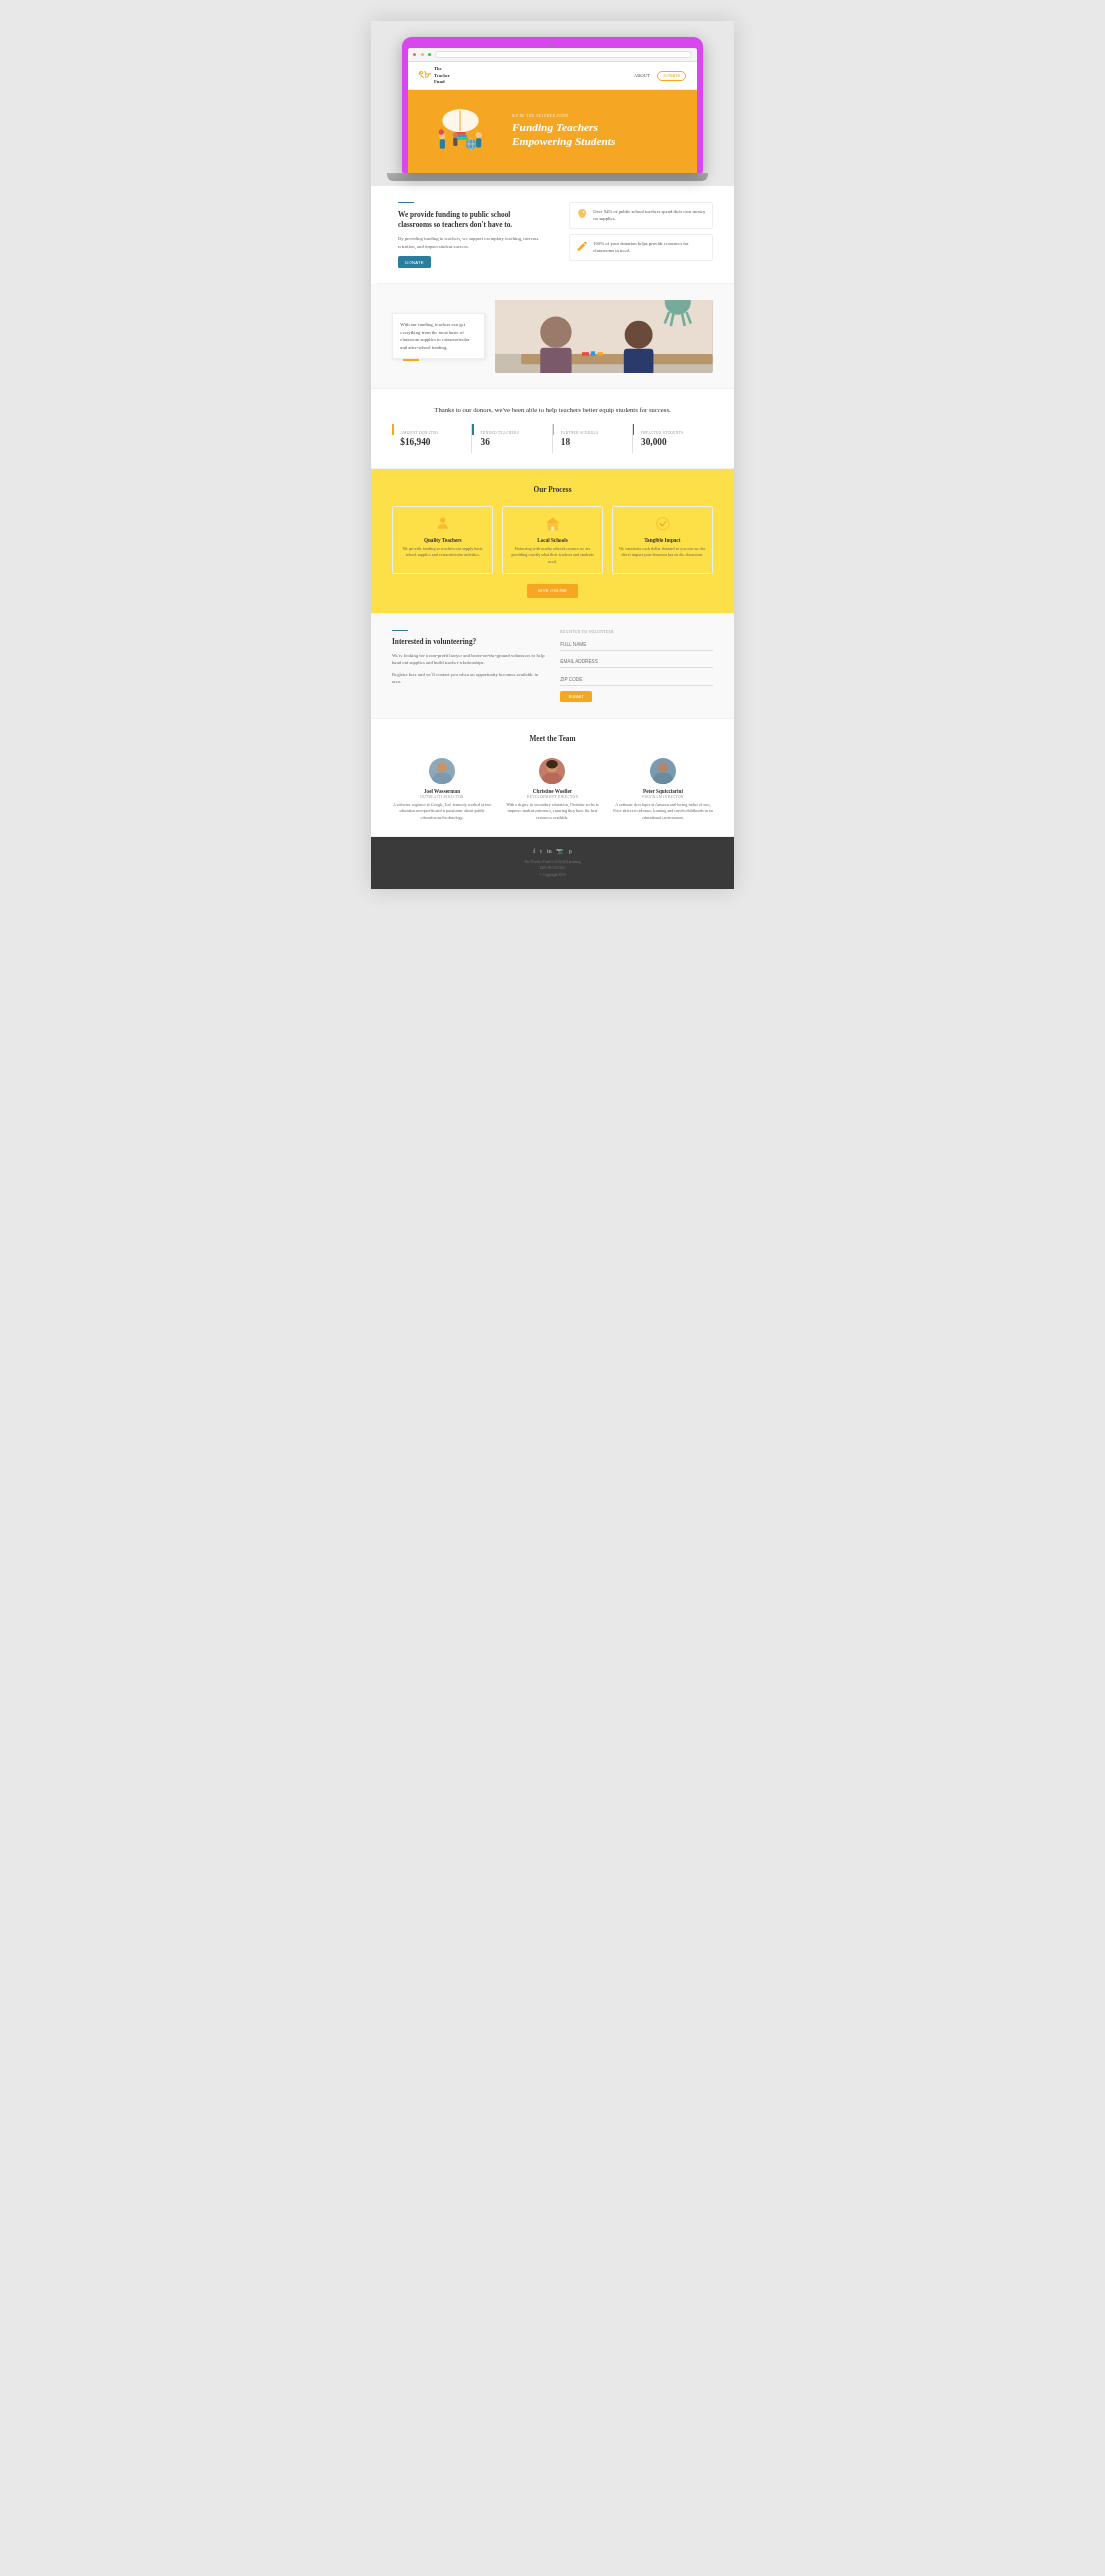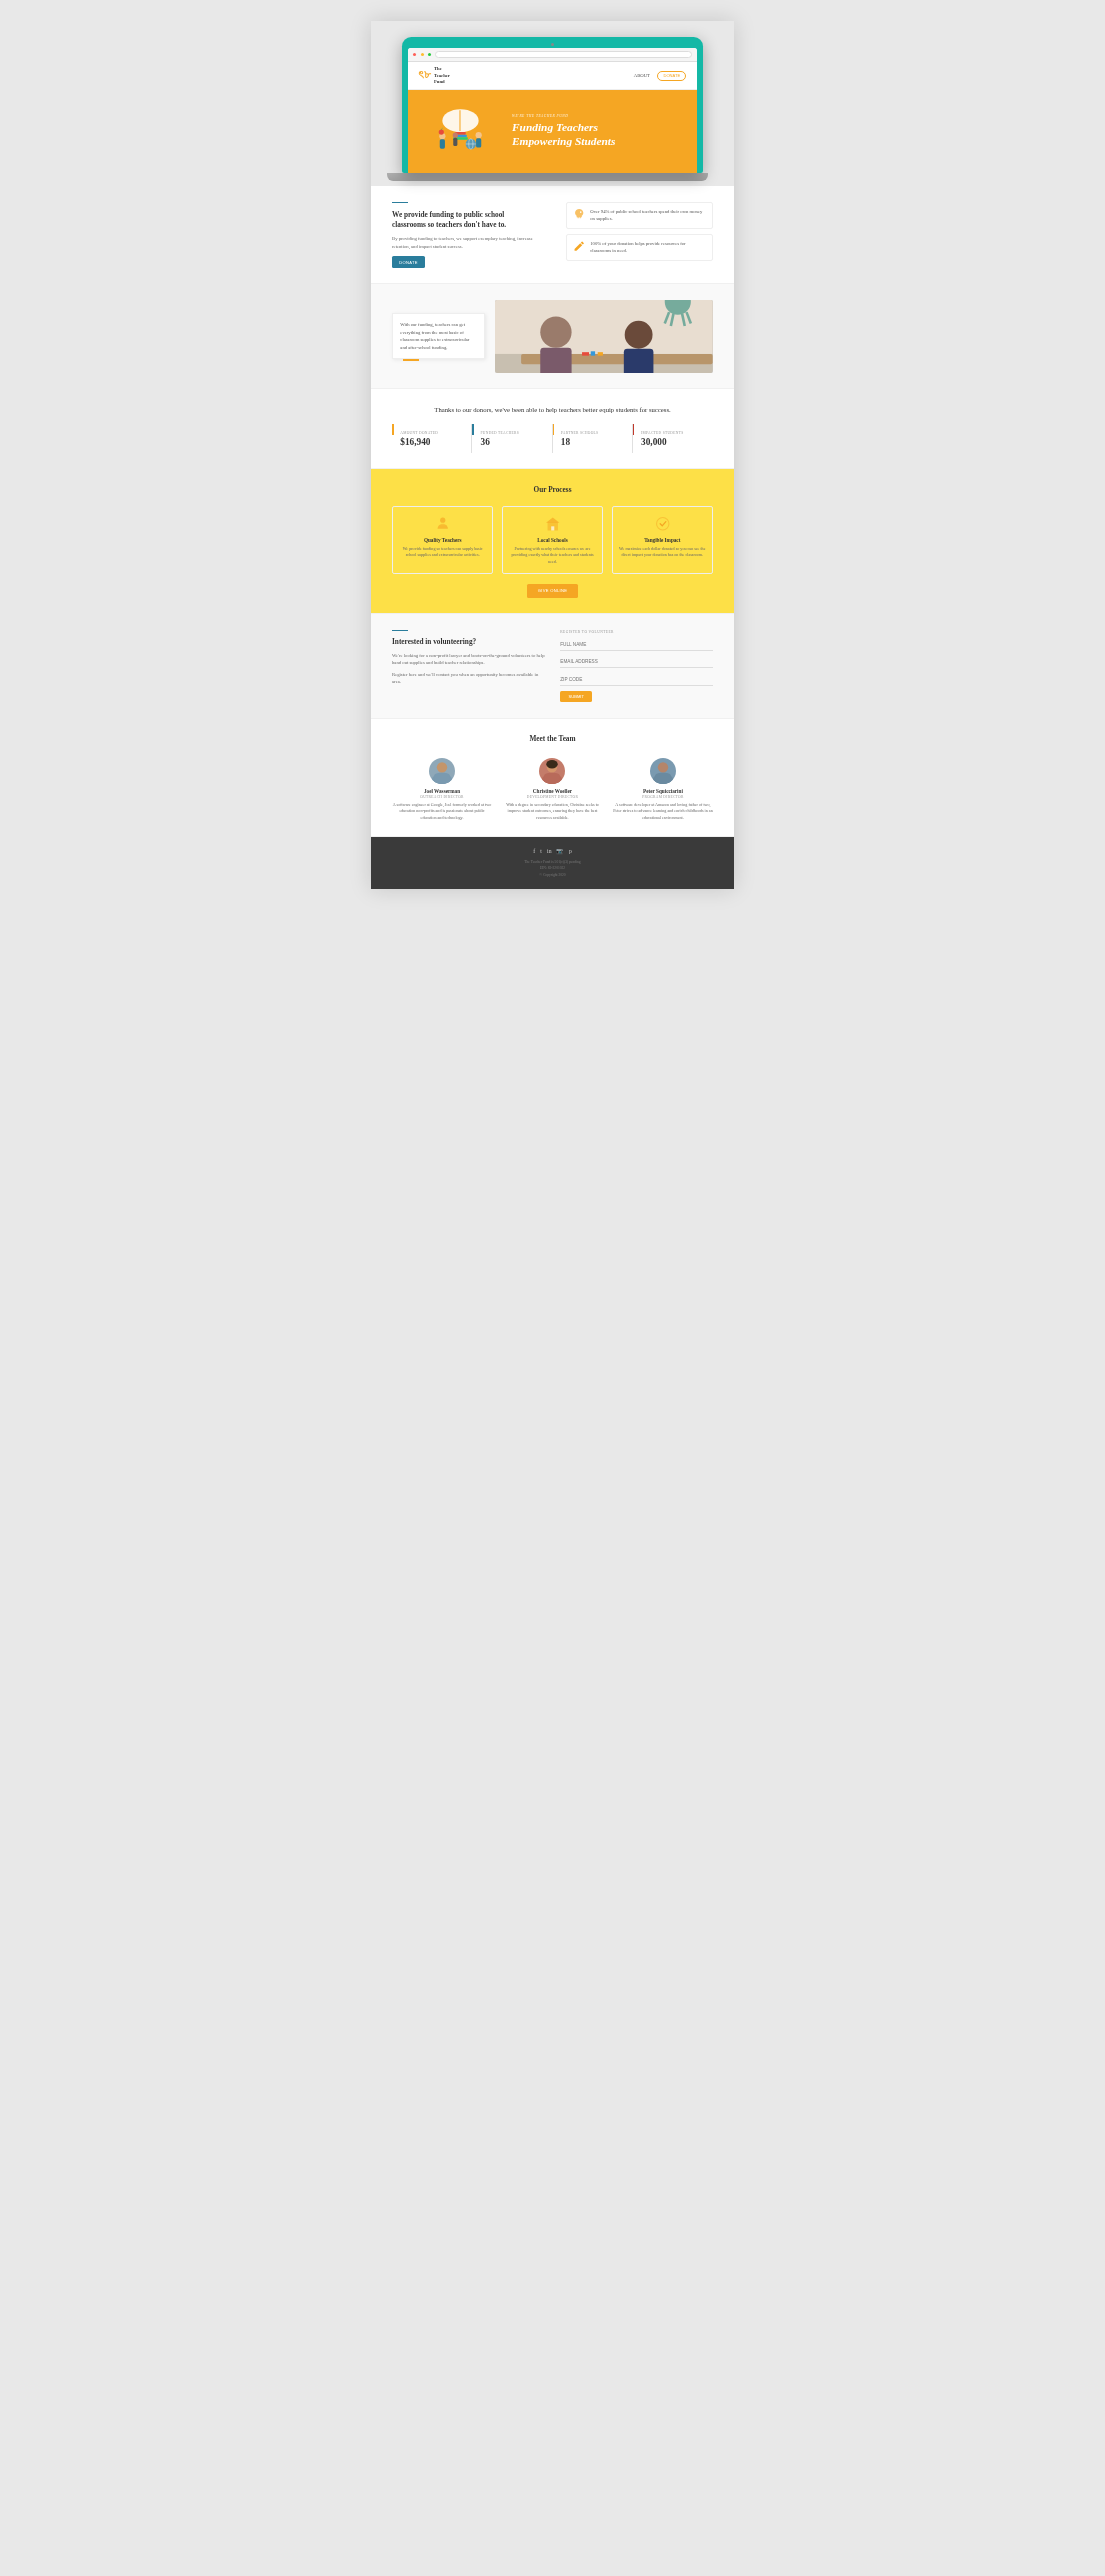--- a/index.html
+++ b/index.html
@@ -22,21 +22,21 @@
     
     .laptop-section {
       background: #e8e8e8;
       padding: 15.5px 31px 5.2px;
       display: flex;
       justify-content: center;
       align-items: center;
     }
     .laptop {
       width: 301px;
-      background: #14b8a6;
+      background: #d946ef;
       border-radius: 9.3px 9.3px 2.1px 2.1px;
       padding: 6.2px 6.2px 0;
       box-shadow: 0 4.1px 15.5px rgba(0,0,0,0.3);
       position: relative;
     }
     .laptop-screen {
       background: #fff;
       border-radius: 3.1px 3.1px 0 0;
       overflow: hidden;
     }
@@ -153,20 +153,21 @@
       font-weight: bold;
       line-height: 1.2;
     }
 
     
     .value-prop-section {
       display: flex;
       gap: 26px;
       padding: 15.5px 21px;
       border-bottom: 0.5px solid #f0f0f0;
+      margin-left: 6px;
     }
     .value-left {
       flex: 1;
     }
     .blue-line {
       width: 15.5px;
       height: 1.6px;
       background: #2a7d9c;
       margin-bottom: 6.2px;
     }

